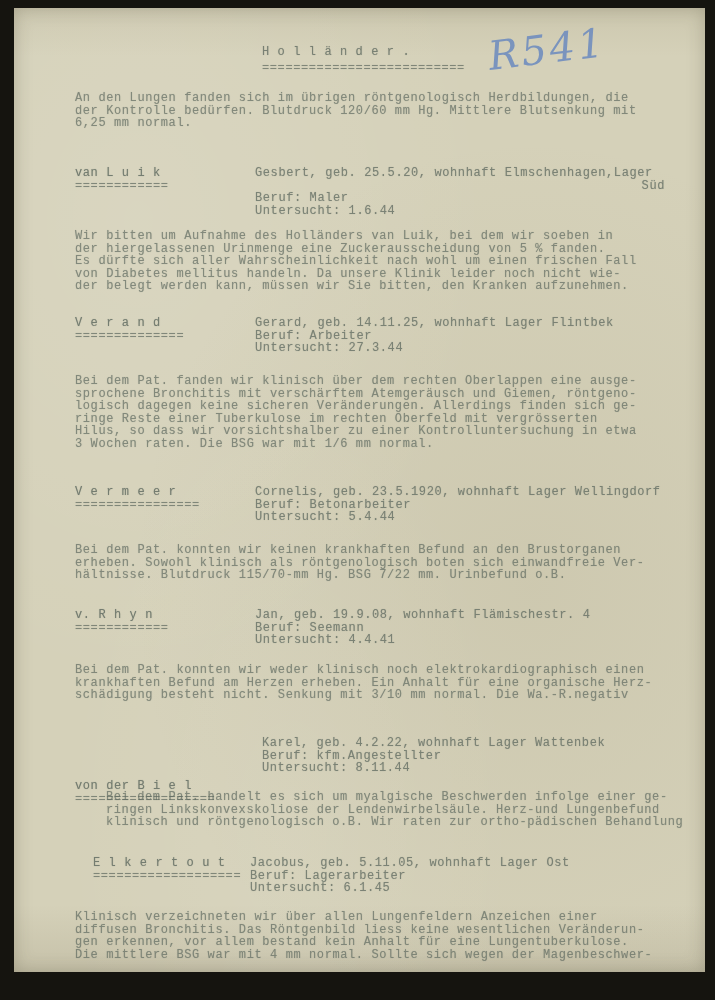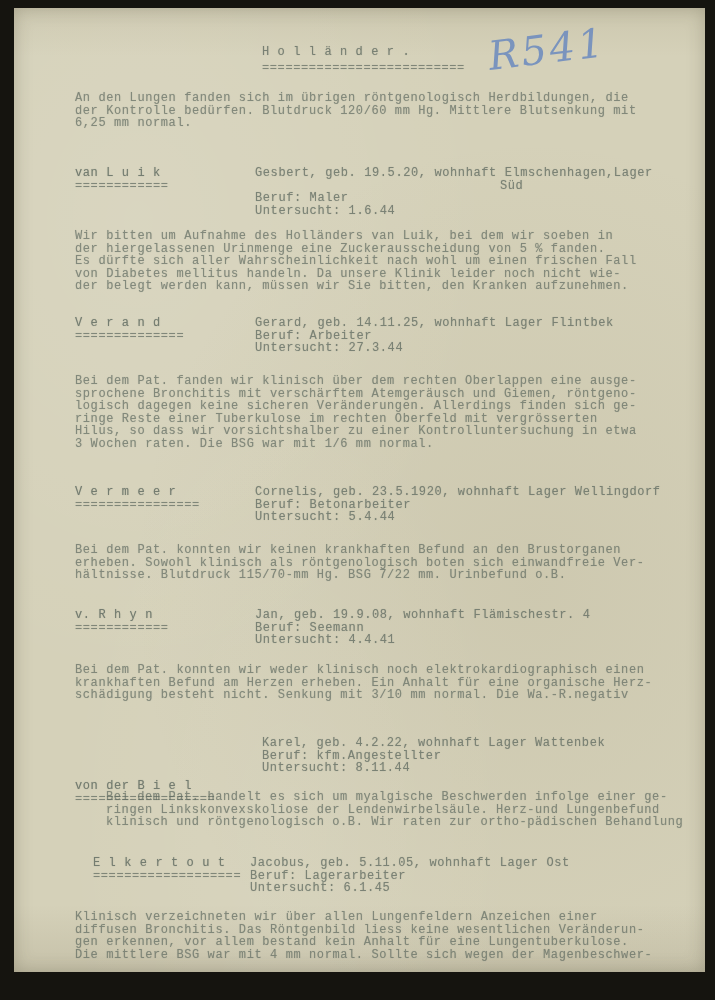--- a/index.html
+++ b/index.html
@@ -14,21 +14,21 @@
           linear-gradient(180deg, rgba(150,140,108,0.14), rgba(0,0,0,0) 5%, rgba(0,0,0,0) 93%, rgba(120,110,85,0.16));
         box-shadow:inset 0 0 18px rgba(60,55,35,0.25);}
   .ink{color:var(--ink,#5f6a60);text-shadow:0 0 1px rgba(95,106,96,0.55);}
   .abs{position:absolute;}
   .tw{font-size:12px;line-height:12.5px;letter-spacing:0.6px;white-space:pre-line;}
   .title{opacity:.78;}
   .underline-row{opacity:.72;letter-spacing:0.6px;}
   .intro,.para{opacity:.70;}
   .pname{opacity:.82;}
   .pdetails{opacity:.76;}
-  .wrap-line{margin-left:245px;}
+  .wrap-line{margin-left:245px;text-align:right;}
   .handnum{font-family:"DejaVu Serif",serif;font-style:italic;font-size:40px;
         color:var(--handwriting,#6b8abf);transform:rotate(-7deg);letter-spacing:3px;
         opacity:.85;}
 </style>
 </head>
 <body>
 
 <div class="scan">
   <div class="paper"></div>
 
@@ -39,21 +39,21 @@
 
   <div class="abs tw ink intro" style="left:75px;top:92px;width:600px;">An den Lungen fanden sich im übrigen röntgenologisch Herdbildungen, die
 der Kontrolle bedürfen. Blutdruck 120/60 mm Hg. Mittlere Blutsenkung mit
 6,25 mm normal.</div>
 
   <div class="abs" style="left:75px;top:167px;width:170px;">
     <div class="tw ink pname">van L u i k</div>
     <div class="tw ink underline-row">============</div>
   </div>
   <div class="abs" style="left:255px;top:167px;width:410px;">
-    <div class="tw ink pdetails">Gesbert, geb. 19.5.20, wohnhaft Elmschenhagen,Lager</div>
+    <div class="tw ink pdetails">Gesbert, geb. 25.5.20, wohnhaft Elmschenhagen,Lager</div>
     <div class="tw ink pdetails wrap-line">Süd</div>
     <div class="tw ink pdetails">Beruf: Maler</div>
     <div class="tw ink pdetails">Untersucht: 1.6.44</div>
   </div>
   <div class="abs tw ink para" style="left:75px;top:230px;width:605px;">Wir bitten um Aufnahme des Holländers van Luik, bei dem wir soeben in
 der hiergelassenen Urinmenge eine Zuckerausscheidung von 5 % fanden.
 Es dürfte sich aller Wahrscheinlichkeit nach wohl um einen frischen Fall
 von Diabetes mellitus handeln. Da unsere Klinik leider noch nicht wie-
 der belegt werden kann, müssen wir Sie bitten, den Kranken aufzunehmen.</div>
 

